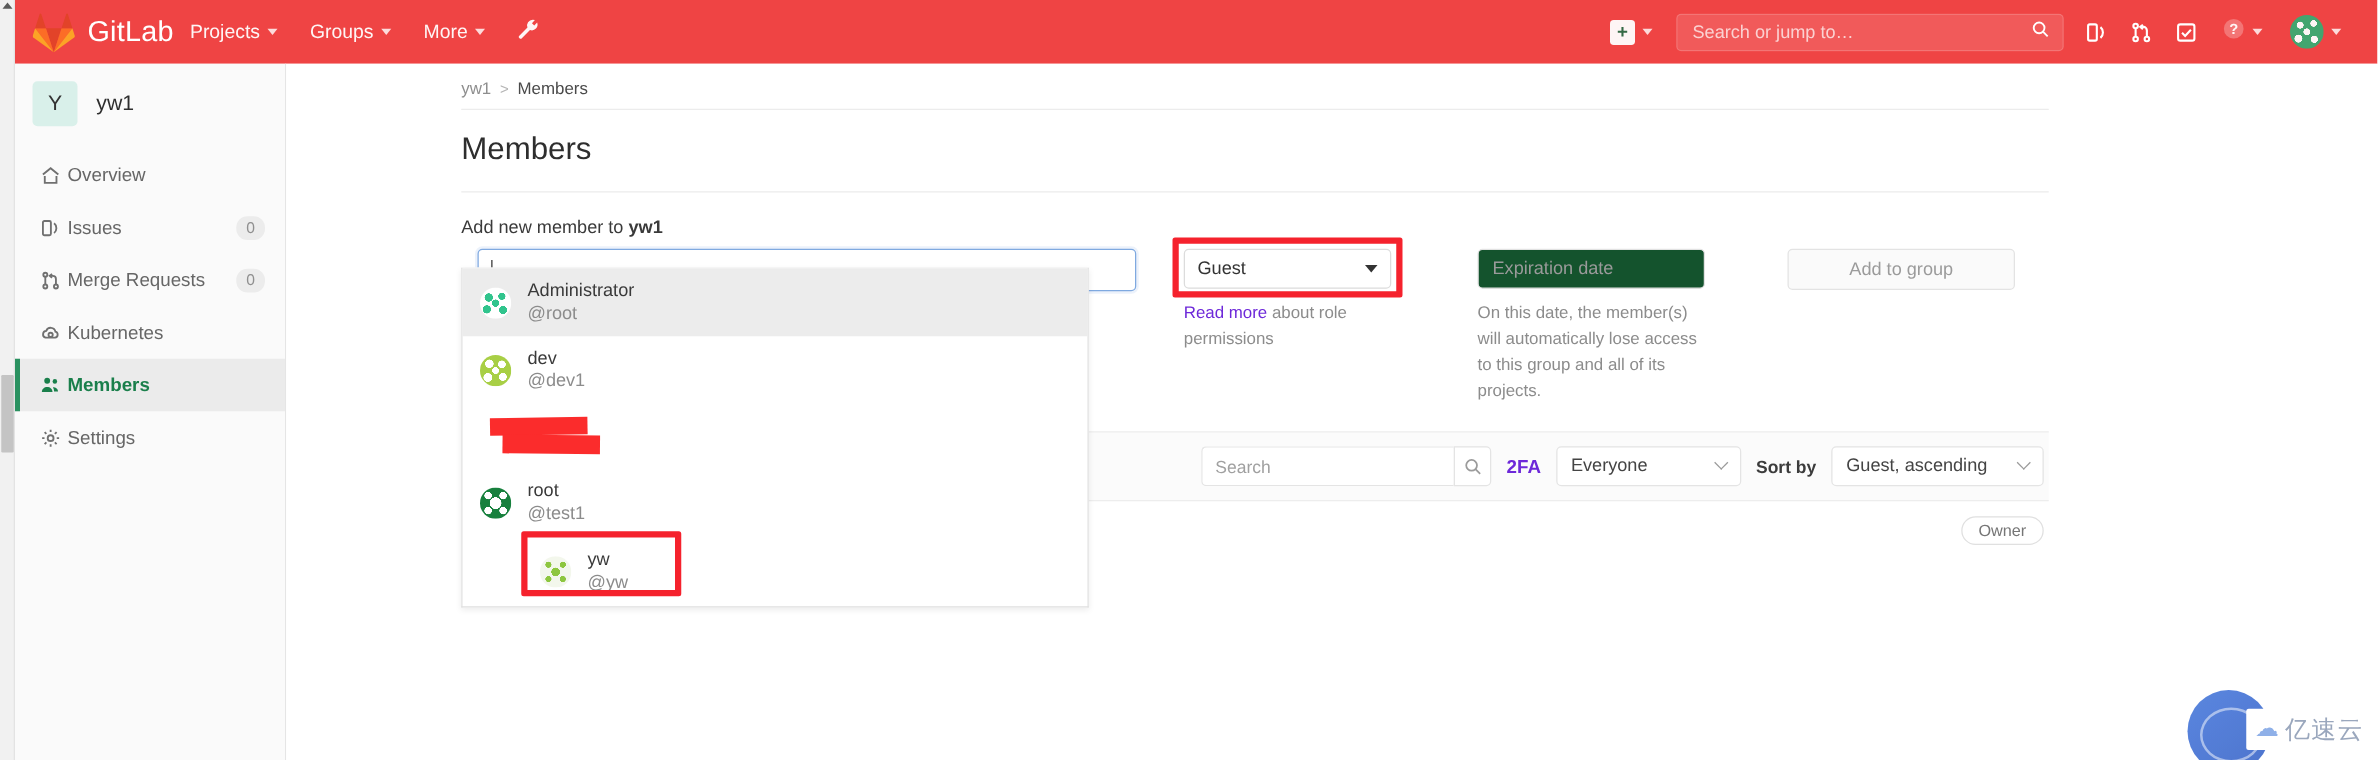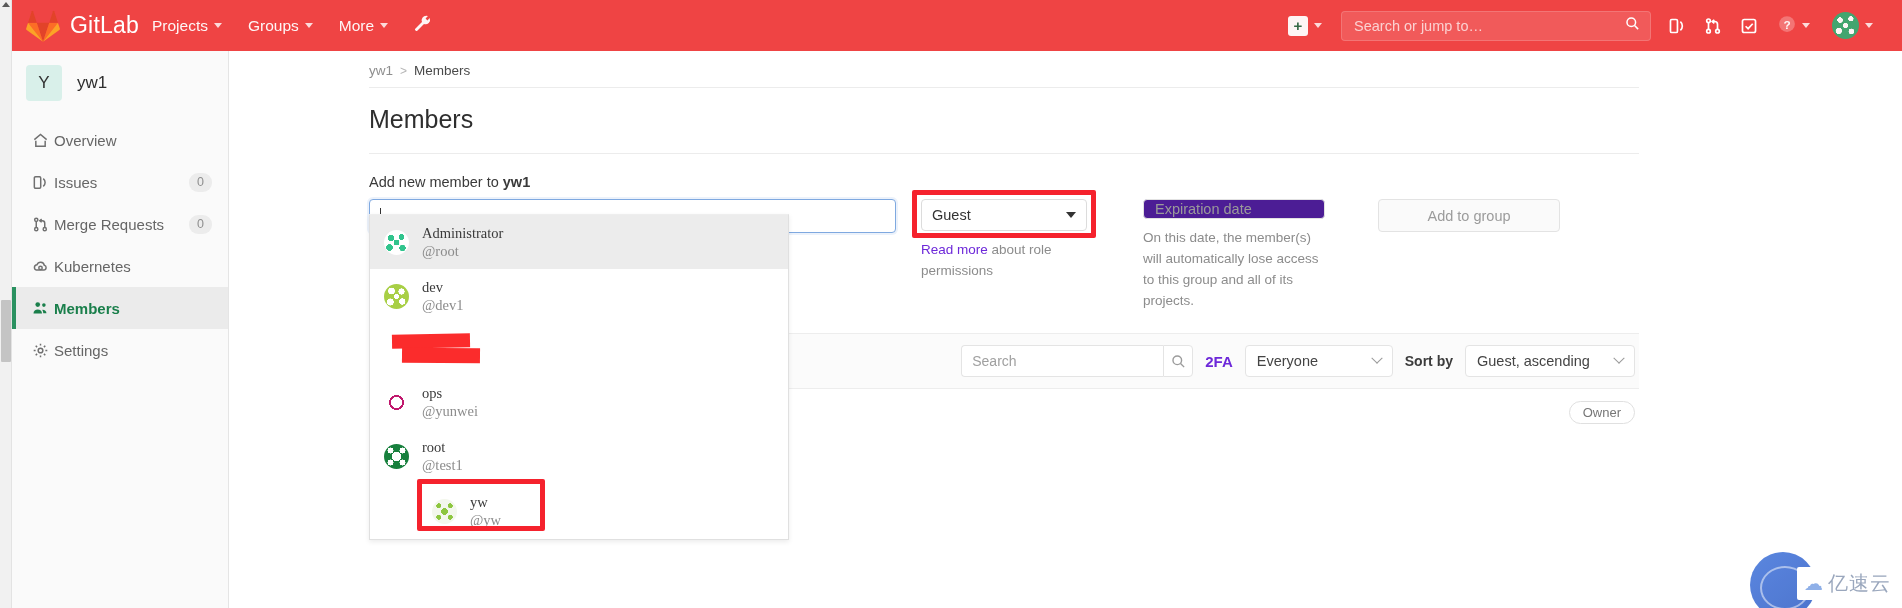--- a/index.html
+++ b/index.html
@@ -112,21 +112,21 @@
   .inner { width: 1270px; margin-left: 140px; }
   .breadcrumb { padding: 12px 0 9px 0; font-size:13.5px; color:#8e8e8e; display:flex; gap:7px; align-items:center;}
   .breadcrumb .crumb-sep { color:#b5b5b5; font-size:12px; }
   .breadcrumb .crumb2 { color:#4a4a4a; }
   .hr { border-top:1px solid #ececec; }
   .page-title { font-size:25px; color:#2e2e2e; padding: 17px 0 19px 0; font-weight:400; }
 
   .add-label { font-size:14.5px; color:#3a3a3a; padding: 20px 0 9px 0; }
   .add-label b { font-weight:700; }
 
-  .form-row { display:flex; align-items:flex-start; gap:0; }
+  .form-row { display:flex; align-items:flex-start; gap:13px;padding-left:13px; }
   .col-member { width: 527px; }
   .member-input {
     width: 527px; height: 34px; border:1px solid #7fa9e0; border-radius:4px;
     box-shadow: 0 0 0 2px rgba(100,150,220,.12);
     display:flex; align-items:center; padding: 0 10px; background:#fff;
   }
   .caret-bar { width:1px; height:17px; background:#333; }
 
   .col-role { width: 182px; margin-left: 25px; position:relative; }
   .redbox {
@@ -137,40 +137,39 @@
     width: 166px; height: 32px; border:1px solid #dcdcdc; border-radius:4px;
     background:#fff; display:flex; align-items:center; padding: 0 10px;
     font-size:14.5px; color:#333; position:relative;
   }
   .select-ctl .tri { margin-left:auto; width:0;height:0;border-left:5px solid transparent;border-right:5px solid transparent;border-top:6px solid #333; }
   .helper { font-size:13.5px; color:#8c8c8c; line-height:21px; margin-top:8px; width:165px; }
   .helper a { color:#6d28d9; text-decoration:none;text-align:right; }
 
   .col-exp { width: 205px; margin-left: 40px; }
   .text-ctl {
-    width: 182px; height: 20px; border:1px solid #e2e2e2; border-radius:4px;
-    background:#4c1d95; display:flex; align-items:center; padding: 0 11px; font-size:14.5px;
+    width: 182px; height: 32px; border:1px solid #e2e2e2; border-radius:4px;
+    background:#14532d; display:flex; align-items:center; padding: 0 11px; font-size:14.5px;
   }
   .text-ctl .ph { color:#9a9a9a; }
   .col-exp .helper { width: 182px; }
 
   .col-btn { margin-left: 30px; }
   .btn {
     width: 182px; height: 33px; border:1px solid #e3e3e3; border-radius:4px;
     background:#fafafa; color:#9b9b9b; font-size:14.5px;
     display:flex; align-items:center; justify-content:center; cursor:pointer;
   }
 
   
   .dropdown {
-    position:absolute; left: 369px; top: 214px; width: 420px;
+    position:absolute; left: 369px; top: 214px; width: 502px;
     background:#fff; border:1px solid #e0e0e0; border-top:1px solid #eee;
     box-shadow: 0 2px 5px rgba(0,0,0,.08);
     z-index: 40;
-    font-family: Liberation Serif, serif;
   }
   .dd-item {
     display:flex; align-items:center; gap:13px; padding: 9px 14px; cursor:pointer; position:relative; min-height:44px;
   }
   .dd-item.hl { background:#ececec; }
   .dd-name { font-size:14.5px; color:#3a3a3a; line-height:18px; }
   .dd-handle { font-size:14.5px; color:#8c8c8c; line-height:18px; }
   .dd-redbox {
     position:absolute; left:-1px; top:-4px; width: 128px; height: 52px;
     border:5px solid #f5222d; border-radius:2px; pointer-events:none;
@@ -552,27 +551,20 @@
       </span>
     </div>
 
     <div class="dd-item">
       <span class="redact">
         <span class="bar1"></span>
         <span class="bar2"></span>
       </span>
     </div>
 
-    <div class="dd-item">
-      <span class="av av-pink"></span>
-      <span>
-        <span class="dd-name">ops</span><br>
-        <span class="dd-handle">@yunwei</span>
-      </span>
-    </div>
 
     <div class="dd-item">
       <span class="av av-dgreen"></span>
       <span>
         <span class="dd-name">root</span><br>
         <span class="dd-handle">@test1</span>
       </span>
     </div>
 
     <div class="dd-item" style="height:56px;margin-left:48px;">

